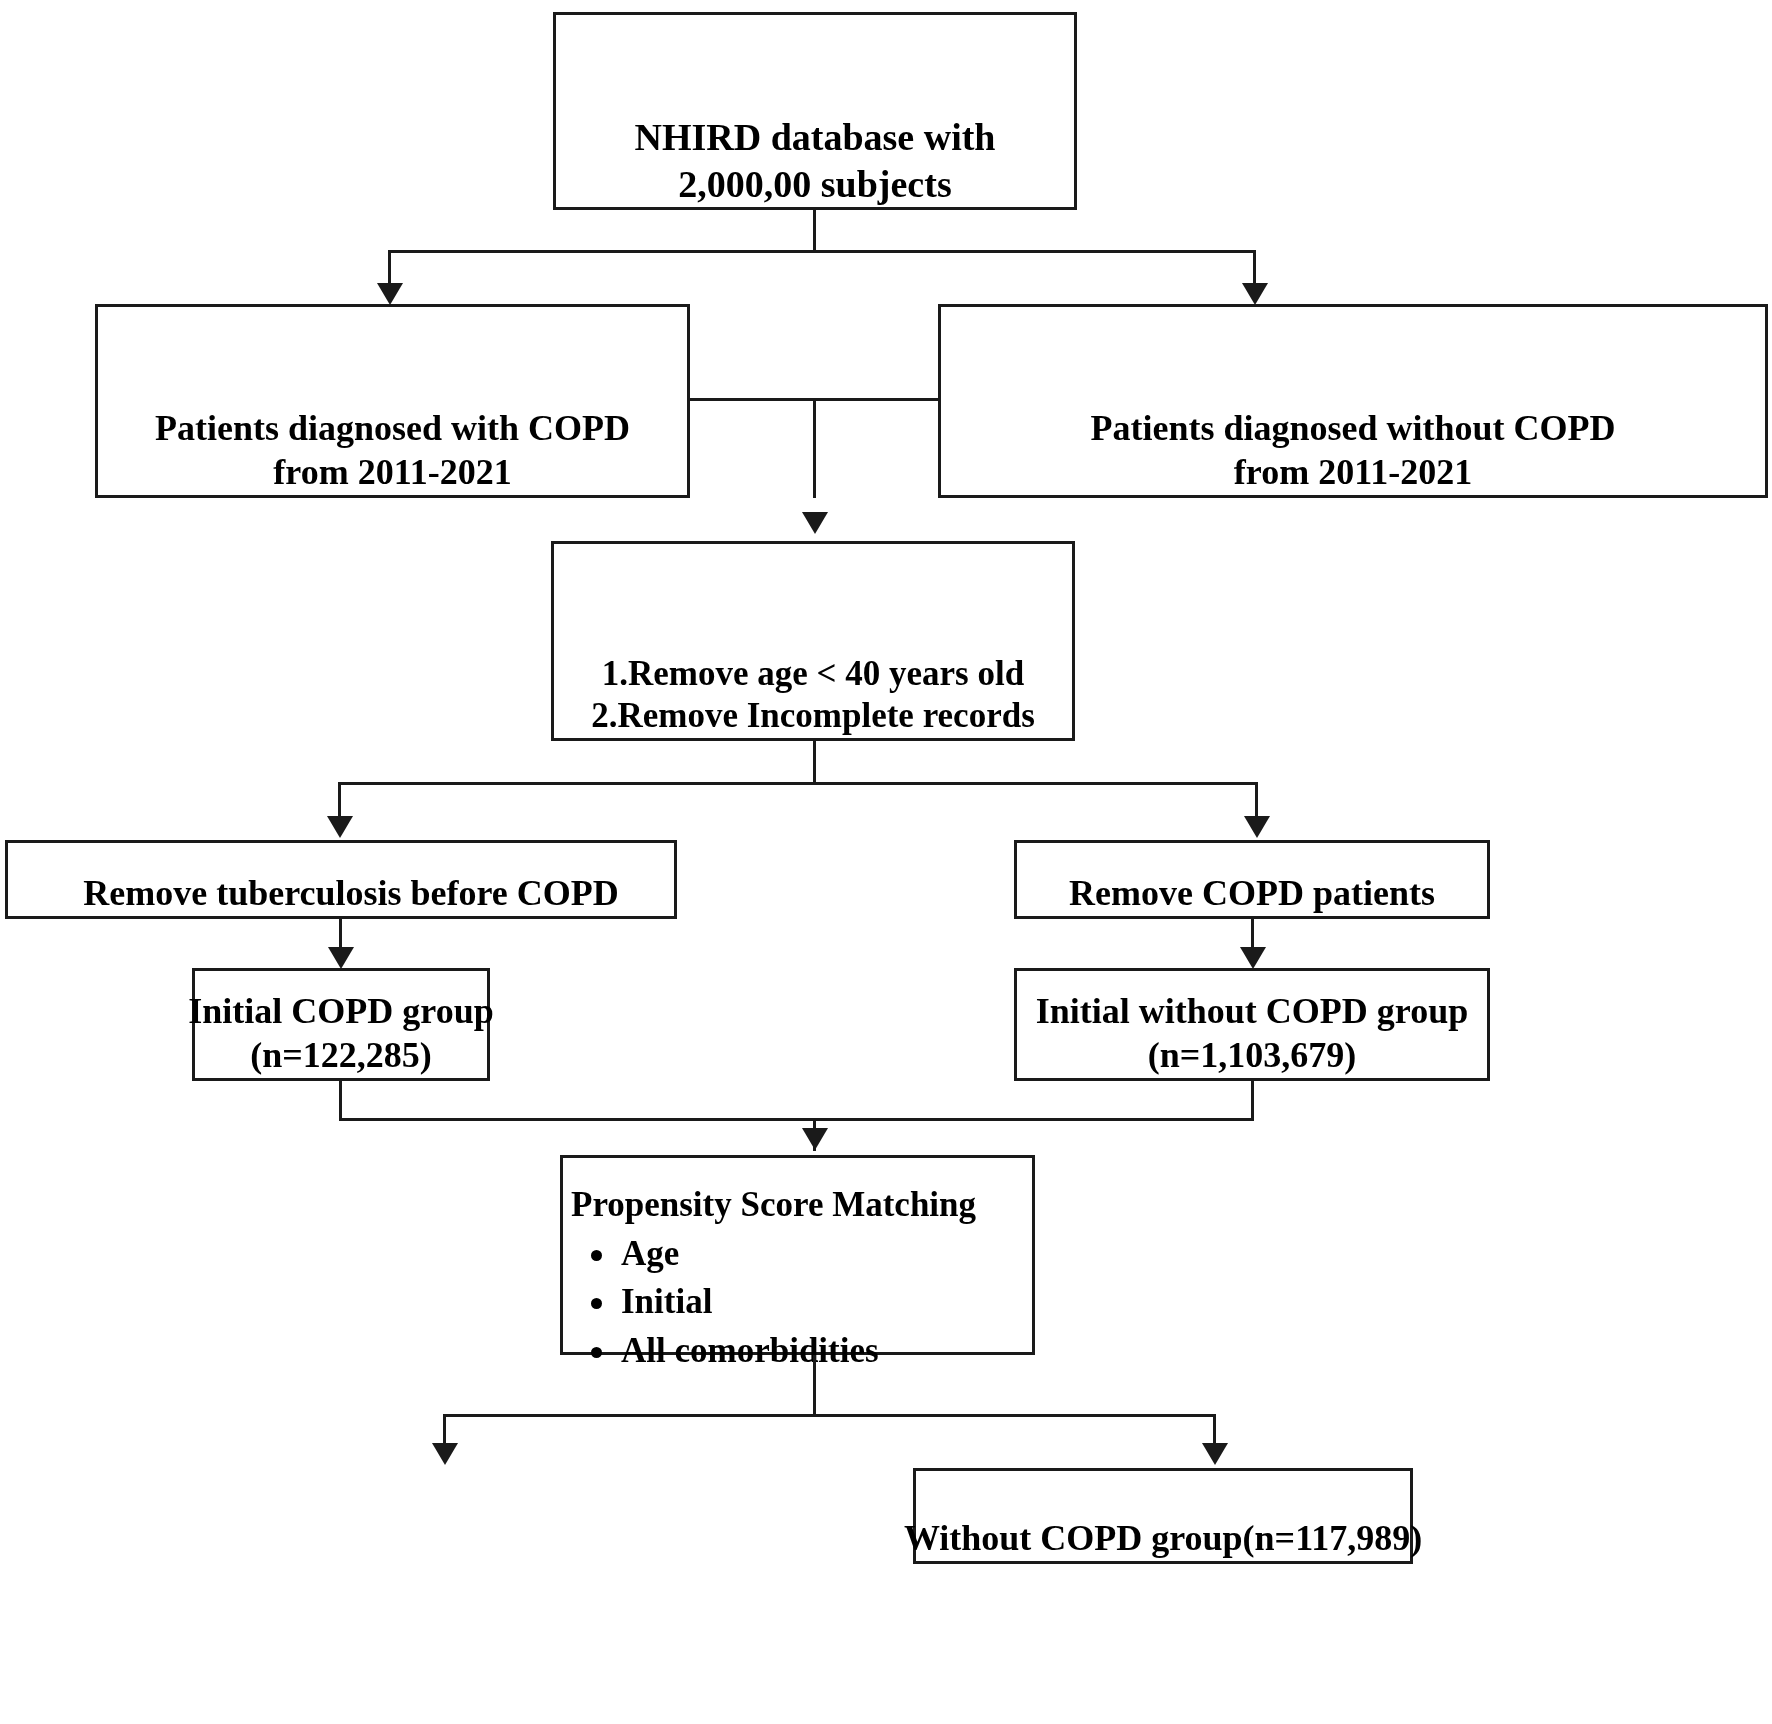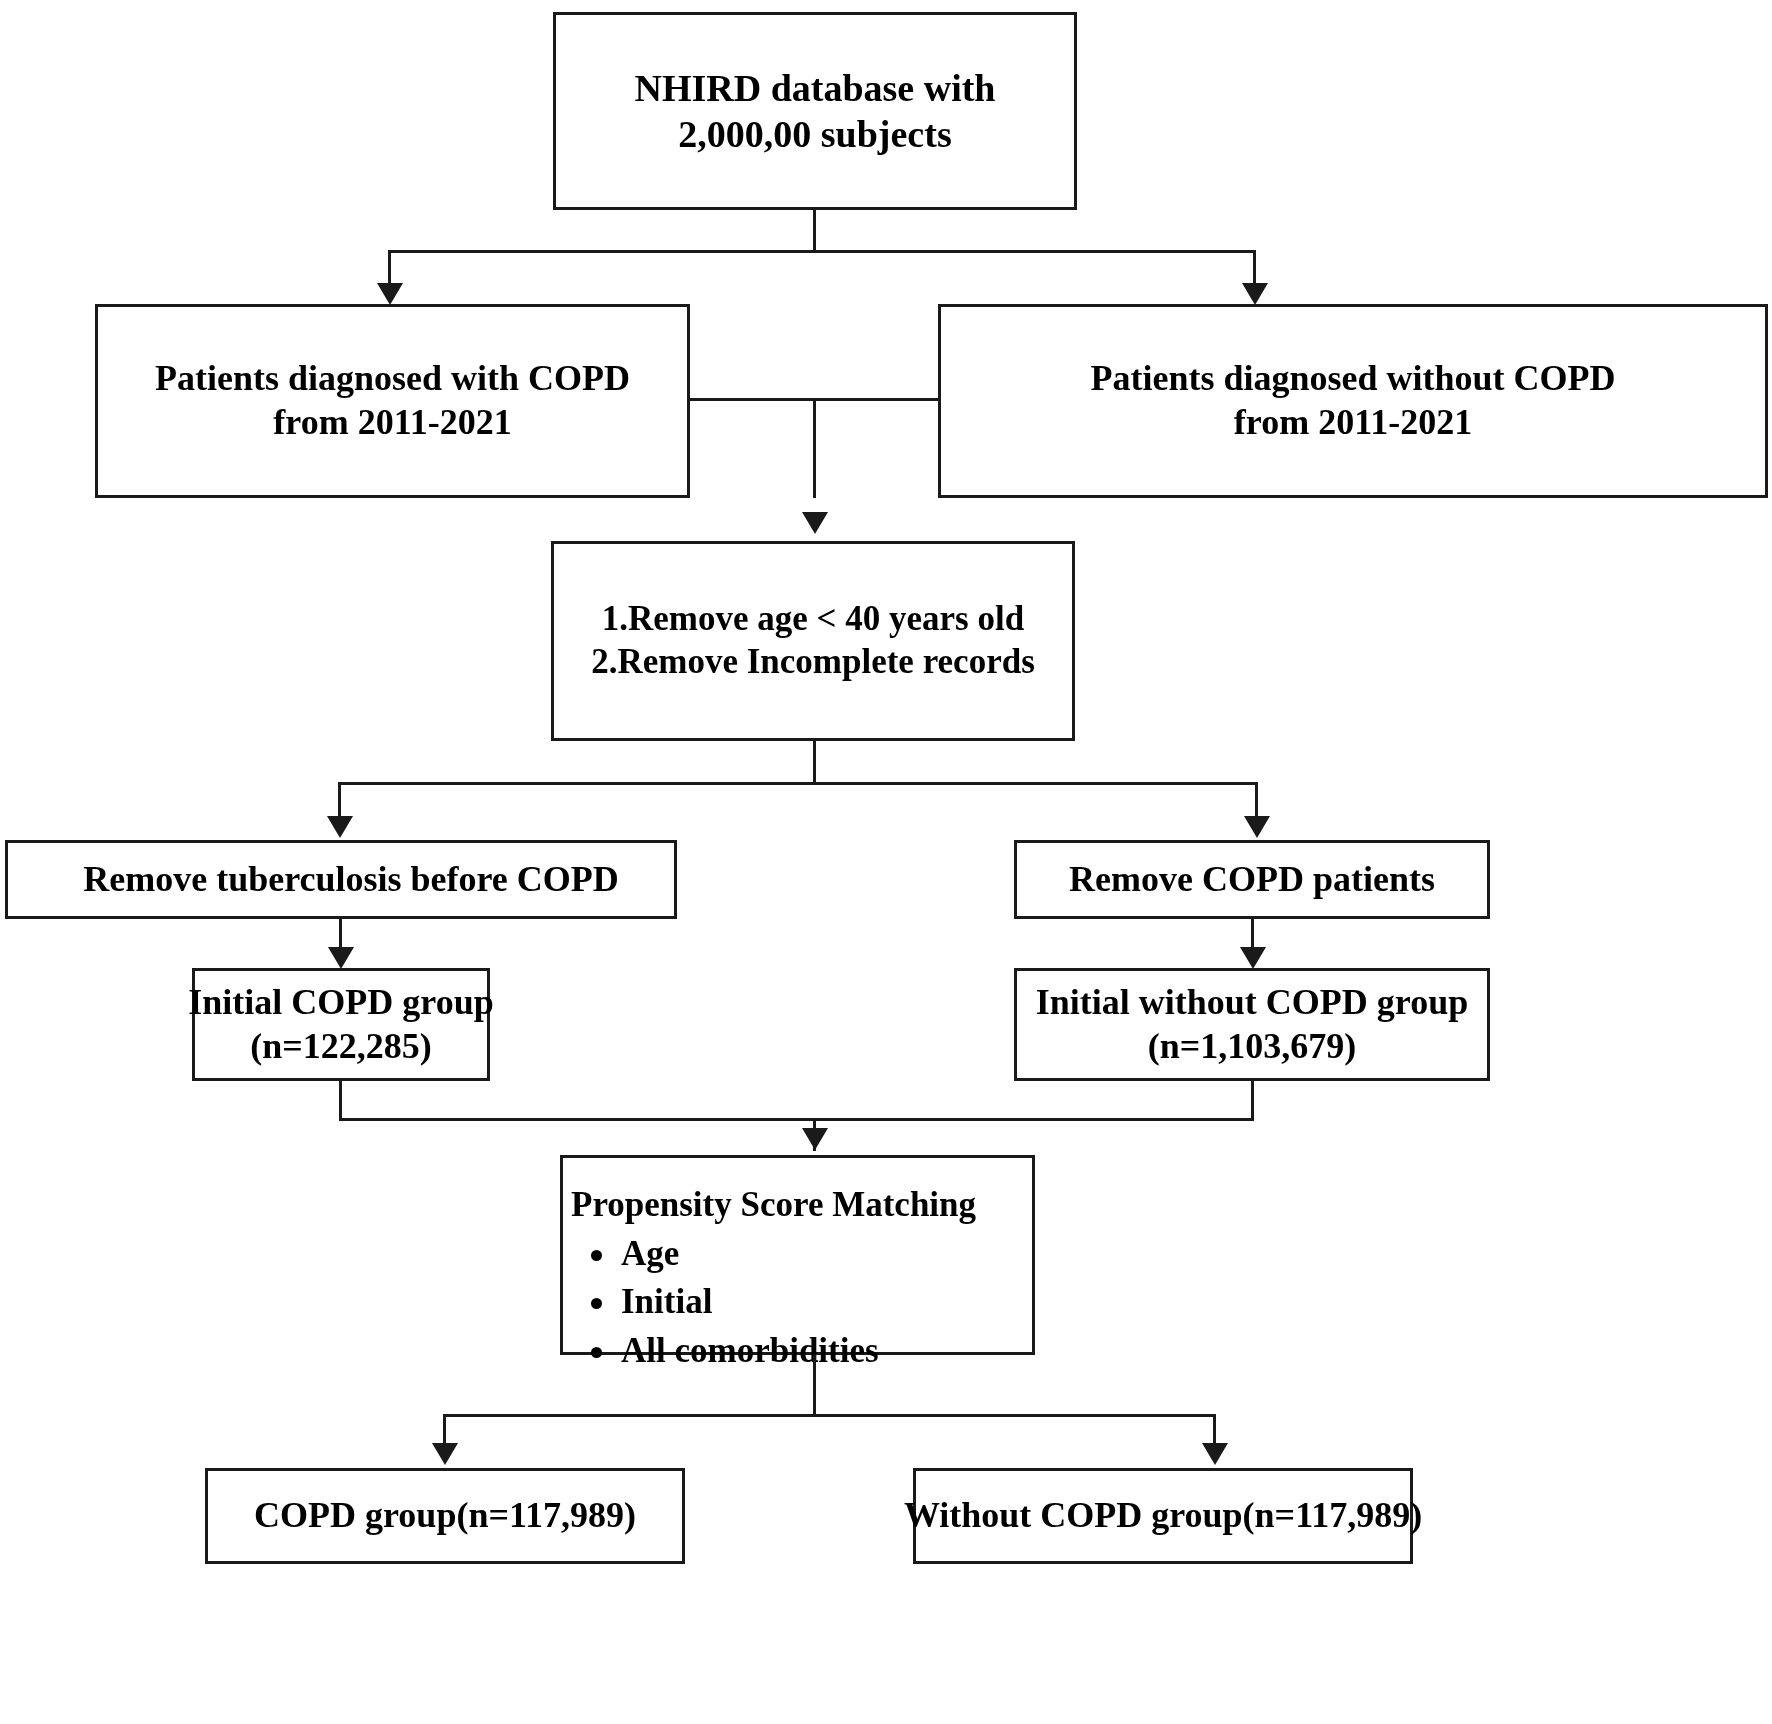--- a/index.html
+++ b/index.html
@@ -18,21 +18,21 @@
     overflow: hidden;
   }
   .box {
     position: absolute;
     box-sizing: border-box;
     border: 3px solid #1a1a1a;
     background: #ffffff;
     display: flex;
     flex-direction: column;
     align-items: center;
-    justify-content: center;
+    justify-content: flex-end;
     text-align: center;
     font-weight: bold;
     color: #000000;
     line-height: 1.22;
   }
   .box .line {
     display: block;
     white-space: pre;
   }
   .box.left-align {
@@ -173,21 +173,18 @@
     </ul>
   </div>
 
   <div class="vline" style="left:813px; top:1355px; height:62px;"></div>
   <div class="hline" style="left:443px; top:1414px; width:773px;"></div>
   <div class="vline" style="left:443px; top:1414px; height:32px;"></div>
   <div class="arrowhead" style="left:432px; top:1443px;"></div>
   <div class="vline" style="left:1213px; top:1414px; height:32px;"></div>
   <div class="arrowhead" style="left:1202px; top:1443px;"></div>
 
-  <div class="box fs-36" style="left:205px; top:1468px; width:480px; height:96px;">
-    <span class="line">COPD group(n=117,989)</span>
-  </div>
 
   <div class="box fs-36" style="left:913px; top:1468px; width:500px; height:96px;">
     <span class="line">Without COPD group(n=117,989)</span>
   </div>
 
 </div>
 
 </body></html>

